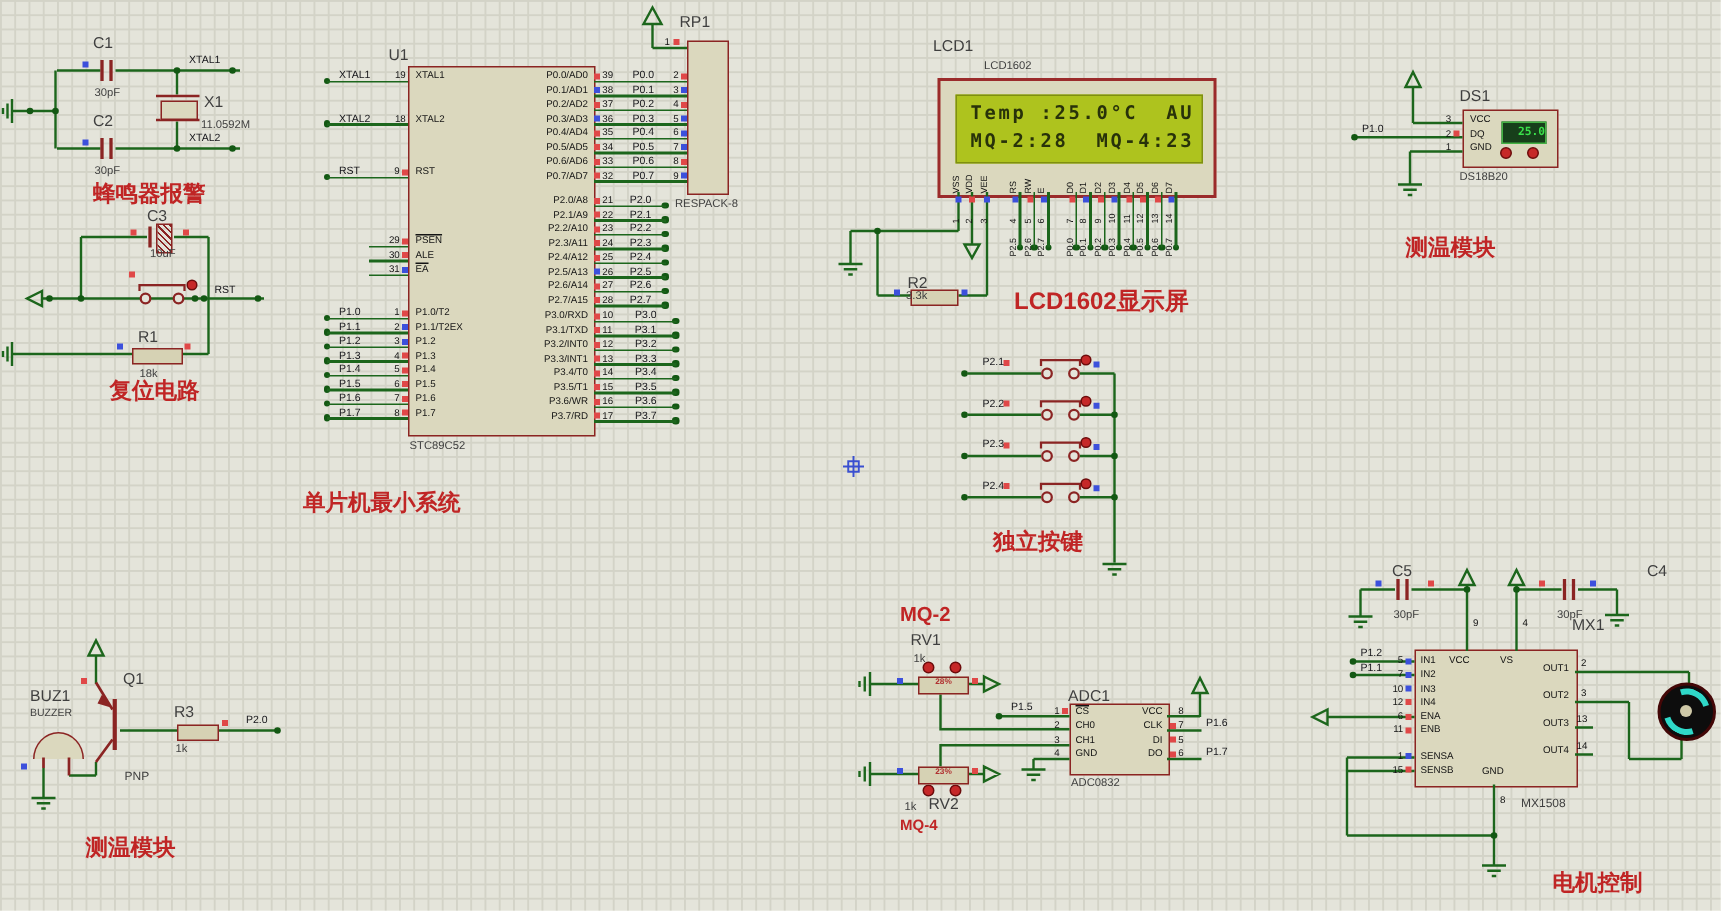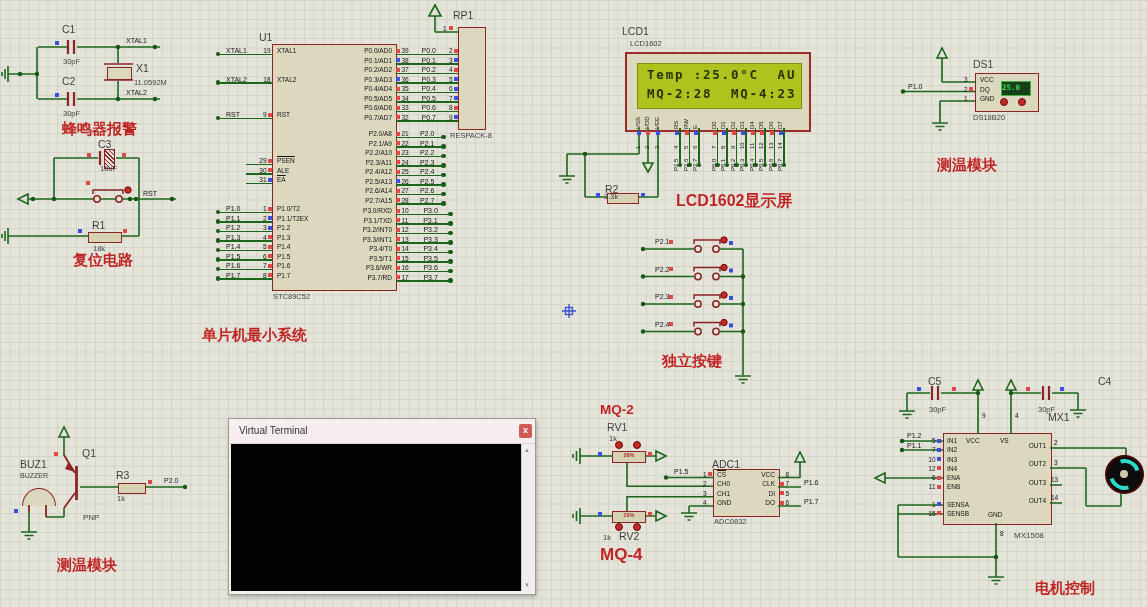--- a/index.html
+++ b/index.html
@@ -40,21 +40,21 @@
 .lcol .mm[data-m="b"]{visibility:visible;background:#3c50dc}
 .lcol .nu{left:.5px;top:31.5px;height:12px}
 .lcol .ne{left:.5px;top:44px;height:22px}
 .lcol.w::after{content:"";position:absolute;left:6.6px;top:23px;width:1.5px;height:37px;background:#1c661c}
 .lcol.w::before{content:"";position:absolute;left:5.2px;top:57.5px;width:4.4px;height:4.4px;border-radius:50%;background:#135813}
 .rbody{position:absolute;background:#d6d2b4;border:1.5px solid #8b2423;z-index:4}
 .potpct{display:block;text-align:center;font-size:5.5px;line-height:7px;color:#b03030;font-weight:bold}
 .lcdframe{position:absolute;background:#dbd8be;border:2px solid #9b2b2b;z-index:1}
 .lcdscreen{position:absolute;background:#aec31e;border:1px solid #7f8f10;z-index:2}
 .lcdline{position:absolute;font-family:"DejaVu Sans Mono",monospace;font-weight:bold;font-size:12.5px;letter-spacing:1.8px;color:#28320a;white-space:pre;z-index:4}
-.dsdisp{position:absolute;background:#173f1a;border:1px solid #43b143;color:#3ae04a;font:bold 7.5px "DejaVu Sans Mono",monospace;text-align:left;line-height:11px;z-index:4}
+.dsdisp{position:absolute;background:#173f1a;border:1px solid #43b143;color:#3ae04a;font:bold 7.5px "DejaVu Sans Mono",monospace;text-align:right;line-height:11px;z-index:4}
 .dome{position:absolute;width:32px;height:17px;background:#dbd8be;border:1.8px solid #8b2423;border-bottom:none;border-radius:50% 50% 0 0/100% 100% 0 0;z-index:2}
 .hatch{position:absolute;width:9px;height:18px;border:1.2px solid #8b2423;background:repeating-linear-gradient(45deg,#8b2423 0 1px,transparent 1px 3px);z-index:4}
 .xbody{position:absolute;background:#dbd8be;border:1.5px solid #8b2423;z-index:4}
 .motor{position:absolute;width:35px;height:35px;border-radius:50%;background:#0d0d0d;border:2.5px solid #430707;z-index:4}
 .motor::after{content:"";position:absolute;left:13px;top:13px;width:8px;height:8px;border-radius:50%;background:#cfc9a8}
 .arc{position:absolute;inset:2px;border:4px solid transparent;border-radius:50%}
 .arc1{border-top-color:#2fd8c8;transform:rotate(28deg)}
 .arc2{border-bottom-color:#2fd8c8;transform:rotate(28deg)}
 .vtwin{position:absolute;background:#f6efee;border:1px solid #9a9a9a;z-index:6;box-shadow:1px 2px 4px rgba(0,0,0,.25)}
 .vtbar{position:relative;height:24px;background:#f6eeee;border-bottom:1px solid #e0d8d8}
@@ -595,21 +595,21 @@
       <span class="dr"></span>
     </div>
     </div>
 
   <span class="ref" style="left:453px;top:9px">RP1</span>
   <span class="pnumS" style="left:443px;top:25px">1</span>
   <div class="box" style="left:458px;top:27px;width:26px;height:101px"></div>
   <span class="val" style="left:450px;top:131px">RESPACK-8</span>
 
   <span class="ref" style="left:622px;top:25px">LCD1</span>
-  <span class="val" style="left:630px;top:39px">LCD1602</span>
+  <span class="val" style="left:656px;top:39px">LCD1602</span>
   <div class="lcdframe" style="left:625px;top:52px;width:182px;height:76px"></div>
   <div class="lcdscreen" style="left:637px;top:63px;width:163px;height:44px"></div>
   <span class="lcdline" style="left:647px;top:67px">Temp :25.0°C  AU</span>
   <span class="lcdline" style="left:647px;top:86px">MQ-2:28  MQ-4:23</span>
 
   <div class="lgrp" style="left:634px;top:105px">
 
   <div class="lcol">
       <span class="vt nm">VSS</span>
       <span class="mm" data-m="b"></span>
@@ -763,39 +763,28 @@
   <span class="val" style="left:20px;top:472px;font-size:7px">BUZZER</span>
   <div class="dome" style="left:22px;top:488px"></div>
   <span class="ref" style="left:82px;top:447px">Q1</span>
   <span class="val" style="left:83px;top:513px;font-size:8px">PNP</span>
   <span class="ref" style="left:116px;top:469px">R3</span>
   <div class="rbody" style="left:118px;top:482.5px;width:26px;height:9px"></div>
   <span class="val" style="left:117px;top:494px">1k</span>
   <span class="net" style="left:164px;top:477px">P2.0</span>
   <span class="cnt" style="left:57px;top:556px">测温模块</span>
 
-  <div class="vtwin" style="left:228px;top:418px;width:306px;height:175px">
-    <div class="vtbar">
-      <span class="vttitle">Virtual Terminal</span>
-      <span class="vtclose">x</span>
-    </div>
-    <div class="vtbody"></div>
-    <div class="vtsb">
-      <span class="sbup">▲</span>
-      <span class="sbdn">▼</span>
-    </div>
-  </div>
 
   <span class="cnt" style="left:600px;top:402px;font-size:13.5px">MQ-2</span>
   <span class="ref" style="left:607px;top:421px">RV1</span>
   <span class="val" style="left:609px;top:434px">1k</span>
   <div class="rbody" style="left:612px;top:451px;width:32px;height:10px">
     <span class="potpct">28%</span>
   </div>
-  <span class="cnt" style="left:600px;top:545px;font-size:17px">MQ-4</span>
+  <span class="cnt" style="left:600px;top:545px;font-size:10px">MQ-4</span>
   <div class="rbody" style="left:612px;top:511px;width:32px;height:10px">
     <span class="potpct">23%</span>
   </div>
   <span class="val" style="left:603px;top:533px">1k</span>
   <span class="ref" style="left:619px;top:530px">RV2</span>
 
   <span class="ref" style="left:712px;top:458px">ADC1</span>
   <div class="box" style="left:713px;top:469px;width:65px;height:46px"></div>
   <span class="val" style="left:714px;top:517px">ADC0832</span>
   <span class="net" style="left:674px;top:468px">P1.5</span>

